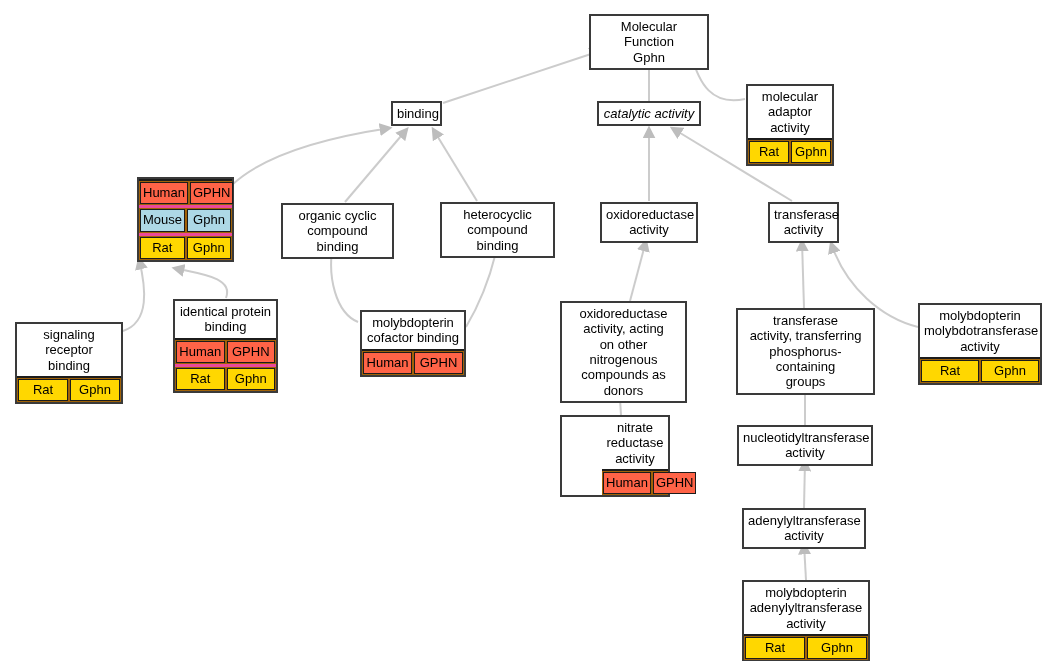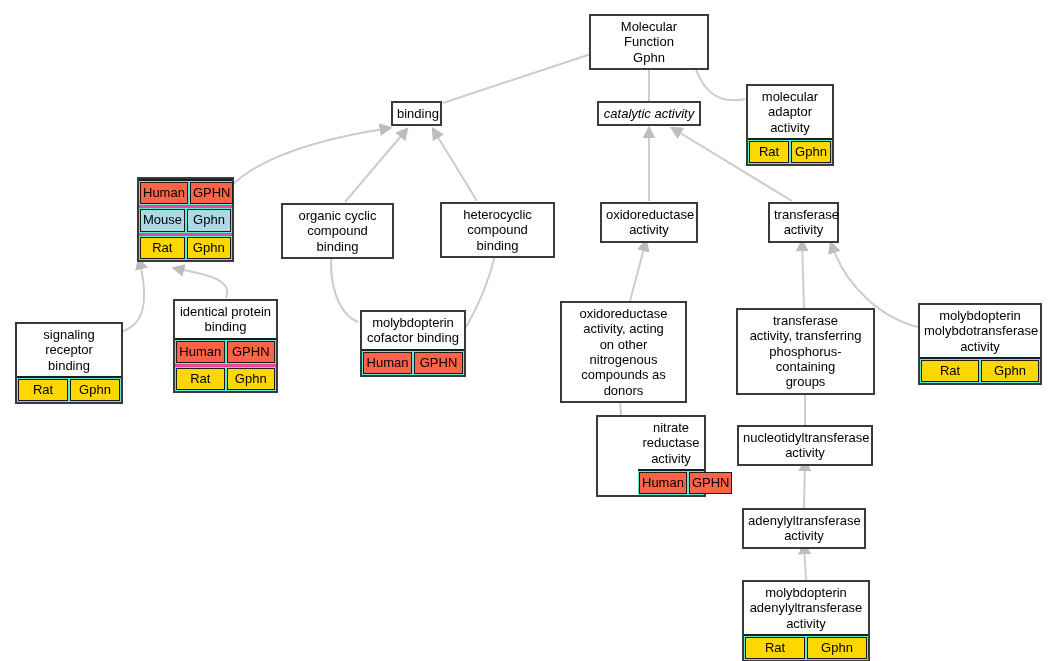--- a/index.html
+++ b/index.html
@@ -37,21 +37,21 @@
     color: #000000;
     cursor: pointer;
   }
   .node-label {
     white-space: pre-line;
     padding: 3px 4px;
     background: #ffffff;
   }
   .species-rows {
     border-top: 2px solid #1c1c1c;
-    background: #5eead4;
+    background: #a16207;
   }
   .species-row {
     display: flex;
     border-top: 3px solid #ec4899;
   }
   .species-row:first-child { border-top: none; }
   .species-cell {
     box-sizing: border-box;
     flex: 1 1 50%;
     padding: 2px 2px 3px 2px;
@@ -214,21 +214,21 @@
 molybdotransferase
 activity</div>
     <div class="species-rows">
       <div class="species-row">
         <div class="species-cell rat">Rat</div>
         <div class="species-cell rat">Gphn</div>
       </div>
     </div>
   </div>
 
-  <div class="node" style="left:596px; top:415px; width:110px;padding-left:40px;">
+  <div class="node" style="left:560px; top:415px; width:110px;padding-left:40px;">
     <div class="node-label">nitrate reductase
 activity</div>
     <div class="species-rows">
       <div class="species-row">
         <div class="species-cell human">Human</div>
         <div class="species-cell human">GPHN</div>
       </div>
     </div>
   </div>
 

